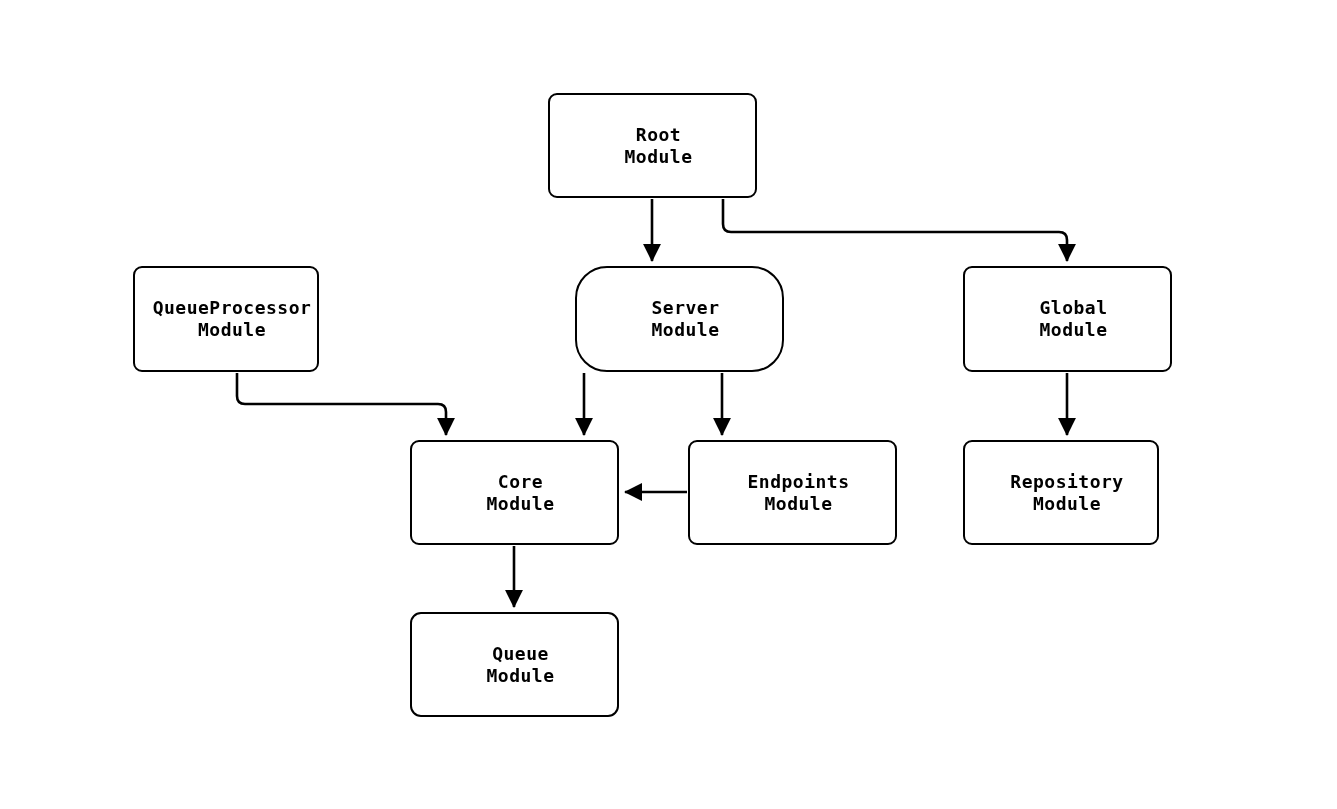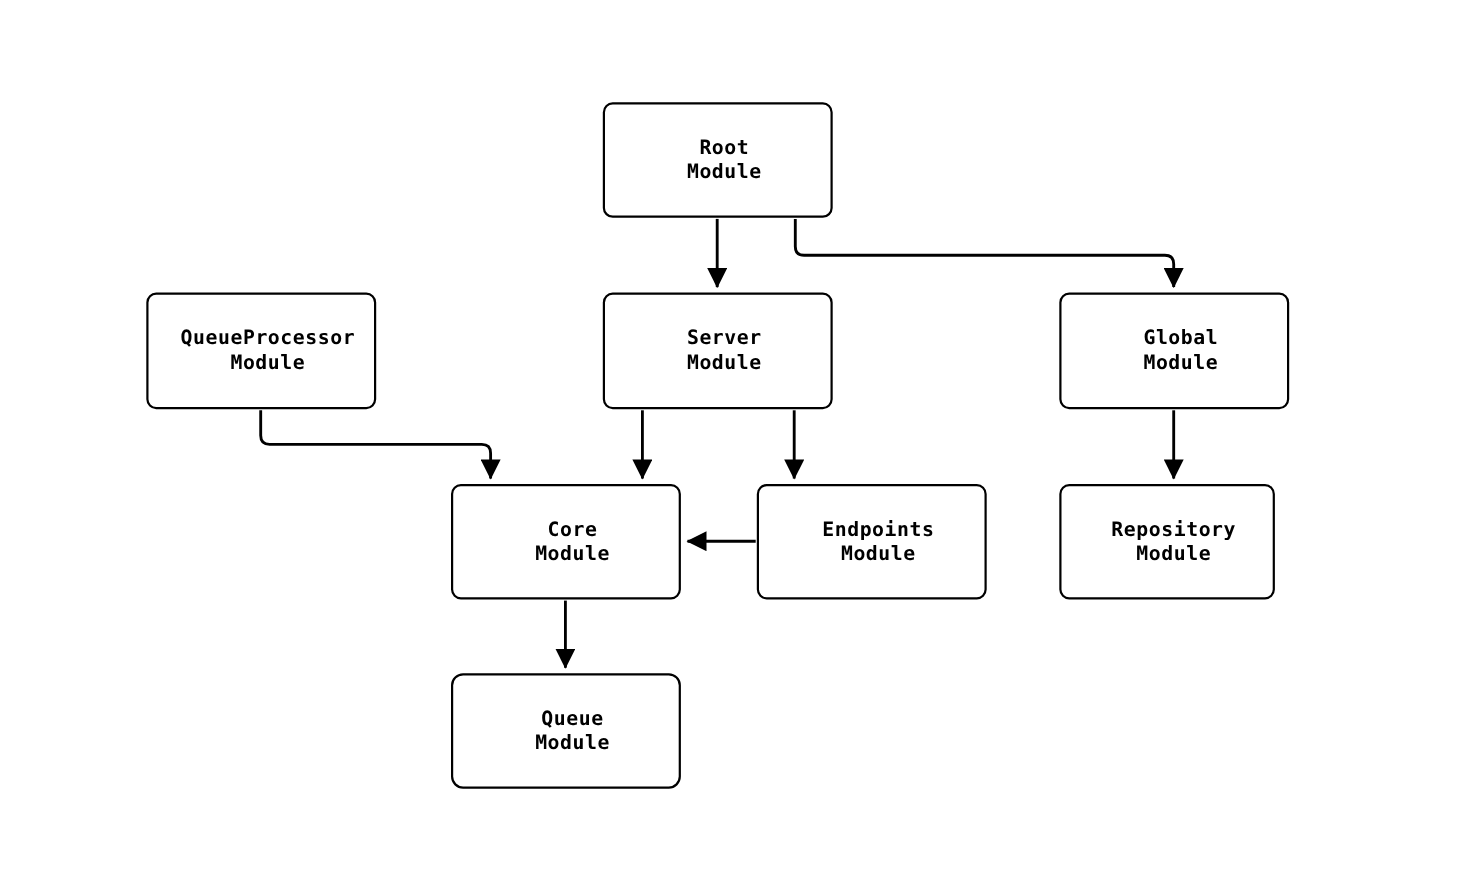--- a/index.html
+++ b/index.html
@@ -40,22 +40,22 @@
     font-size: 18px;
     font-weight: bold;
     line-height: 22px;
     color: #000000;
     white-space: pre-line;
     letter-spacing: 0.5px;
     padding-left: 12px;
   }
   
   #node-root          { left: 548px; top: 93px;  width: 209px; height: 105px; }
-  #node-queueprocessor{ left: 133px; top: 266px; width: 209px; height: 106px; }
-  #node-server        { left: 548px; top: 266px; width: 209px; height: 106px; }
+  #node-queueprocessor{ left: 133px; top: 266px; width: 186px; height: 106px; }
+  #node-server        { left: 575px; top: 266px; width: 209px; height: 106px; border-radius: 32px; }
   #node-global        { left: 963px; top: 266px; width: 209px; height: 106px; text-align: right; }
   #node-core          { left: 410px; top: 440px; width: 209px; height: 105px; }
   #node-endpoints     { left: 688px; top: 440px; width: 209px; height: 105px; }
   #node-repository    { left: 963px; top: 440px; width: 196px; height: 105px; }
   #node-queue         { left: 410px; top: 612px; width: 209px; height: 105px; border-radius: 11px; }
 </style>
 </head>
 <body>
 
 <div id="canvas">

